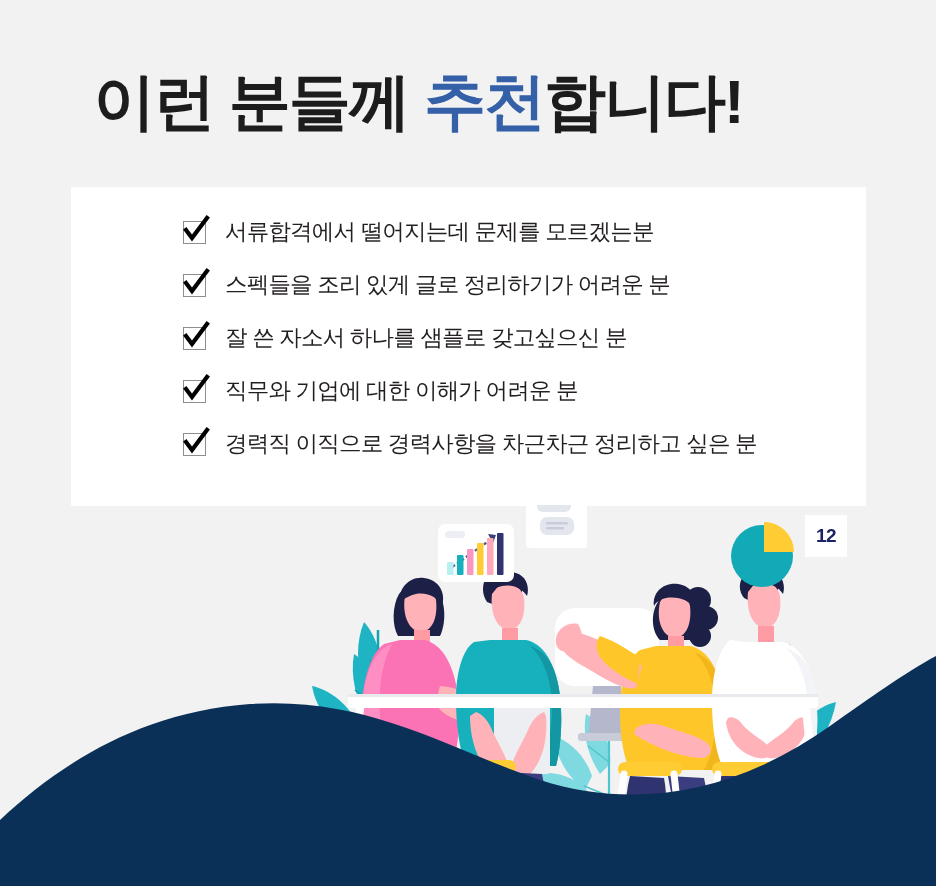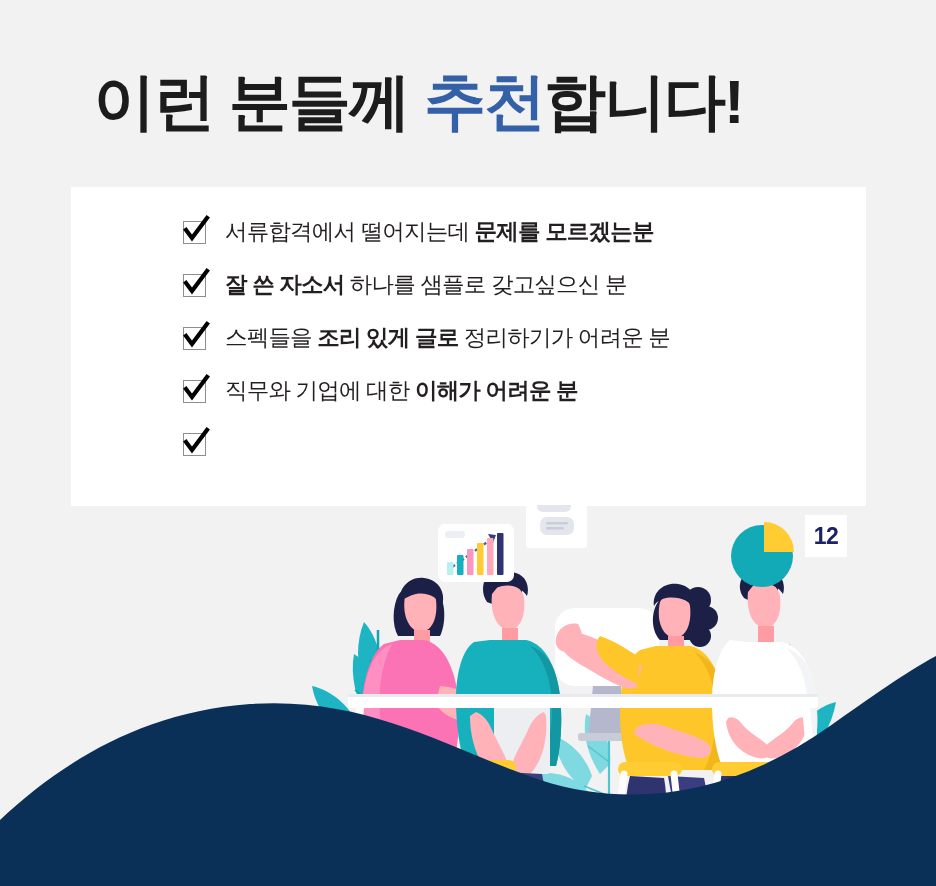--- a/index.html
+++ b/index.html
@@ -78,21 +78,21 @@
     height: 30px;
     display: block;
   }
   .item-text {
     font-size: 22.5px;
     color: #231f20;
     letter-spacing: -0.8px;
     line-height: 34px;
     white-space: nowrap;
   }
-  .item-text b { font-weight: bold; }
+  .item-text b { font-weight: normal; }
   .item-text .lite { font-weight: normal; margin-top: 32px; }
 
   
   .illus {
     position: absolute;
     left: 0;
     top: 490px;
     width: 936px;
     height: 396px;
   }
@@ -111,21 +111,21 @@
     width: 61px; height: 43px;
     border-radius: 3px;
   }
   .card-doc svg { display:block; width:61px; height:43px; }
   .card-num {
     left: 805px; top: 515px;
     width: 42px; height: 42px;
     display: flex; align-items: center; justify-content: center;
   }
   .card-num .num {
-    font-size: 23px;
+    font-size: 19px;
     font-weight: bold;
     color: #1b2265;
     letter-spacing: -0.5px;
   }
   .pie-wrap { position: absolute; left: 726px; top: 516px; width: 72px; height: 72px; }
   .pie-wrap svg { display:block; width:72px; height:72px; }
 </style>
 </head>
 <body>
 
@@ -146,47 +146,48 @@
         </span>
         <span class="item-text"><span class="lite">서류합격에서 떨어지는데 </span><b>문제를 모르겠는분</b><span class="lite"></span></span>
       </div>
 
       <div class="list-item">
         <span class="checkbox">
           <svg viewBox="0 0 28 30" aria-hidden="true">
             <path d="M4 15 L10 23 L25 3" fill="none" stroke="#000000" stroke-width="4.2" stroke-linecap="square" stroke-linejoin="miter"></path>
           </svg>
         </span>
-        <span class="item-text"><span class="lite"></span><b>잘 쓴 자소서</b><span class="lite"> 하나를 샘플로 갖고싶으신 분</span></span>
+        <span class="item-text"><span class="lite">스펙들을 </span><b>조리 있게 글로</b><span class="lite"> 정리하기가 어려운 분</span></span>
       </div>
 
       <div class="list-item">
         <span class="checkbox">
           <svg viewBox="0 0 28 30" aria-hidden="true">
             <path d="M4 15 L10 23 L25 3" fill="none" stroke="#000000" stroke-width="4.2" stroke-linecap="square" stroke-linejoin="miter"></path>
           </svg>
         </span>
-        <span class="item-text"><span class="lite">스펙들을 </span><b>조리 있게 글로</b><span class="lite"> 정리하기가 어려운 분</span></span>
+        <span class="item-text"><span class="lite"></span><b>잘 쓴 자소서</b><span class="lite"> 하나를 샘플로 갖고싶으신 분</span></span>
       </div>
 
       <div class="list-item">
         <span class="checkbox">
           <svg viewBox="0 0 28 30" aria-hidden="true">
             <path d="M4 15 L10 23 L25 3" fill="none" stroke="#000000" stroke-width="4.2" stroke-linecap="square" stroke-linejoin="miter"></path>
           </svg>
         </span>
         <span class="item-text"><span class="lite">직무와 기업에 대한 </span><b>이해가 어려운 분</b><span class="lite"></span></span>
       </div>
 
       <div class="list-item">
         <span class="checkbox">
           <svg viewBox="0 0 28 30" aria-hidden="true">
             <path d="M4 15 L10 23 L25 3" fill="none" stroke="#000000" stroke-width="4.2" stroke-linecap="square" stroke-linejoin="miter"></path>
           </svg>
         </span>
+        <span class="item-text"><span class="lite">경력직 이직으로 </span><b>경력사항을 차근차근 정리</b><span class="lite">하고 싶은 분</span></span>
       </div>
 
     </div>
   </div>
 
   <div class="illus">
     <svg viewBox="0 0 936 396" aria-hidden="true">
       <defs>
         <clipPath id="clipAll">
             <rect x="0" y="0" width="936" height="396"></rect>

